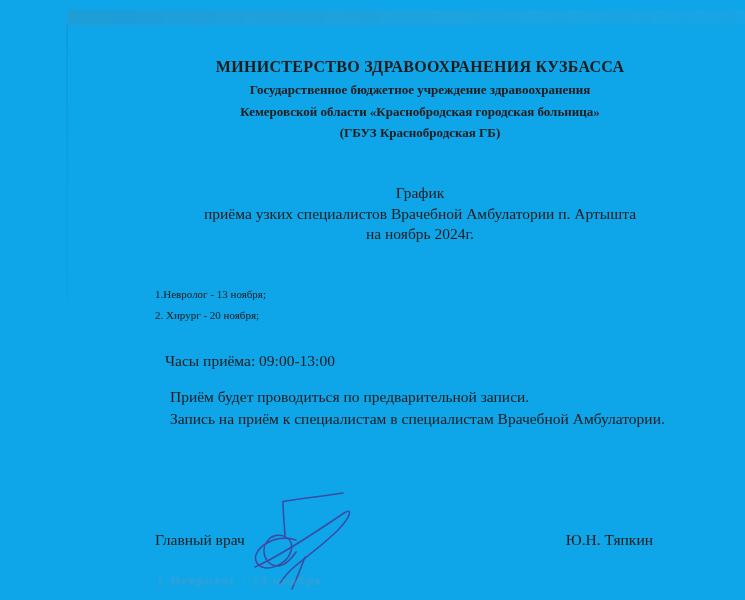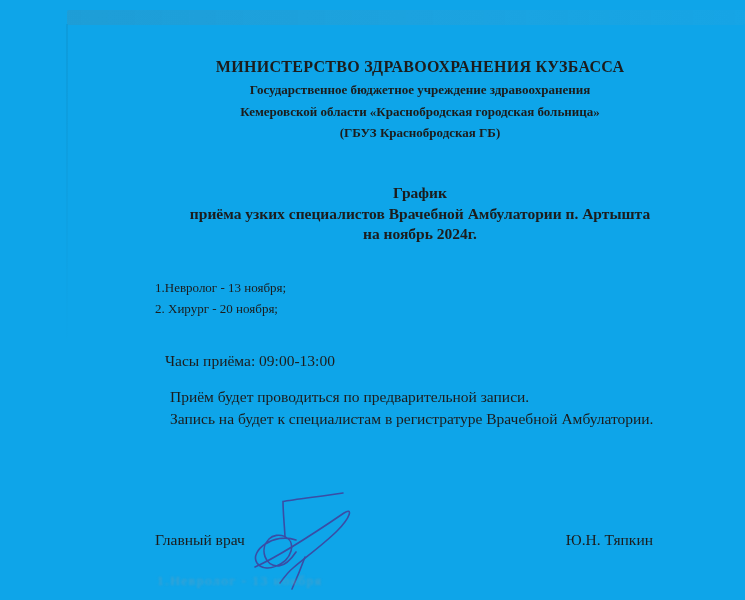--- a/index.html
+++ b/index.html
@@ -38,27 +38,27 @@
     font-size: 16px; font-weight: bold; line-height: 24px; letter-spacing: 0.3px;
   }
   .letterhead .l2 {
     font-size: 13px; font-weight: bold; line-height: 21.5px;
   }
   
   .doc-title {
     position: absolute;
     top: 183px; left: 155px; width: 530px;
     text-align: center;
-    font-size: 15.5px; font-weight: bold; line-height: 20.5px;
+    font-size: 15.5px; font-weight: normal; line-height: 20.5px;
   }
   
   .schedule {
     position: absolute;
-    top: 277px; left: 155px; width: 530px;
-    font-size: 13px; line-height: 21px;
+    top: 284px; left: 155px; width: 530px;
+    font-size: 11px; line-height: 21px;
     list-style: none;
   }
   
   .hours {
     position: absolute;
     top: 350px; left: 165px; width: 530px;
     font-size: 15.5px; line-height: 21px;
   }
   
   .notes {
@@ -112,21 +112,21 @@
 
   <ul class="schedule">
     <li>1.Невролог - 13 ноября;</li>
     <li>2. Хирург - 20 ноября;</li>
   </ul>
 
   <div class="hours">Часы приёма: 09:00-13:00</div>
 
   <div class="notes">
     <div>Приём будет проводиться по предварительной записи.</div>
-    <div>Запись на будет к специалистам в регистратуре Врачебной Амбулатории.</div>
+    <div>Запись на приём к специалистам в специалистам Врачебной Амбулатории.</div>
   </div>
 
   <svg class="signature-svg" viewBox="0 0 132 126" fill="none" xmlns="http://www.w3.org/2000/svg">
     <g stroke="#3a4da5" stroke-width="1.6" stroke-linecap="round" fill="none">
       <path d="M 107,21 C 88,24 57,27.5 47,29.5 C 47,40 48.5,54 49,65"></path>
       <path d="M 60,68 C 38,60 13,79 21,91 C 29,102 51,93 55,79 C 59,64 41,59 33,67 C 23,77 29,95 43,94 C 50,93 56,86 60,80"></path>
       <path d="M 19,95 C 46,83 86,56 108,41 C 117,35 115,45 101,59 C 89,71 70,85 57,96 C 51,101 47,107 44,111"></path>
       <path d="M 69,85 C 65,96 60,108 56,117"></path>
     </g>
   </svg>

